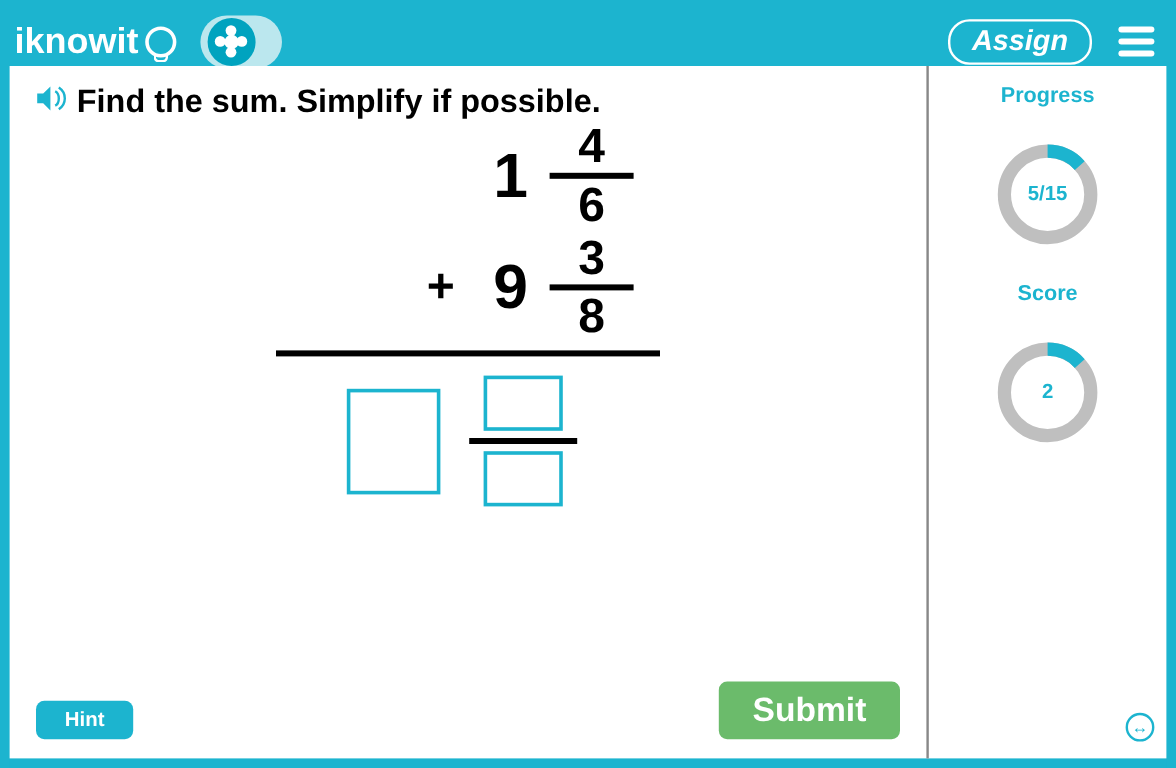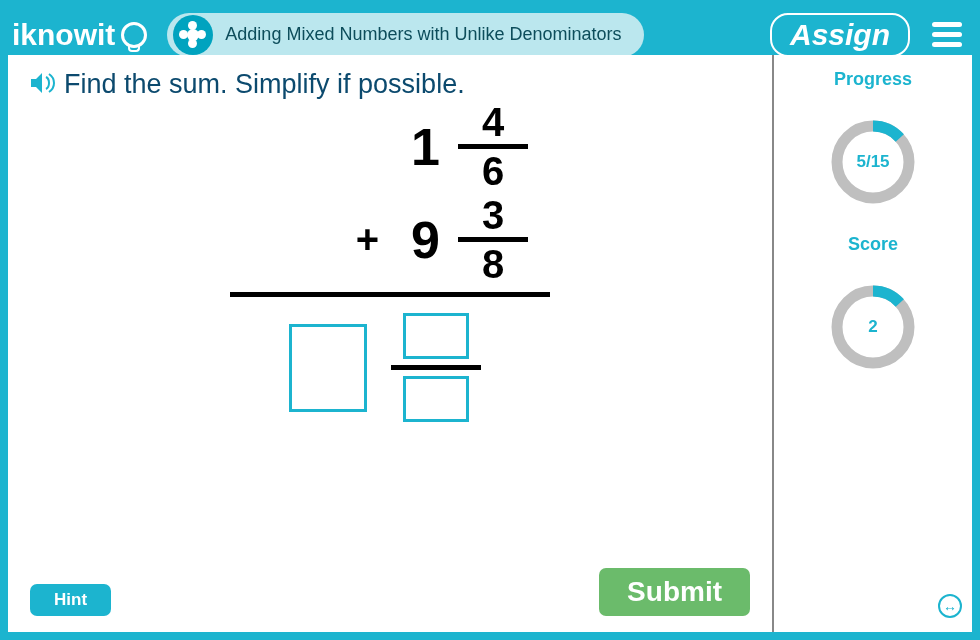--- a/index.html
+++ b/index.html
@@ -43,38 +43,38 @@
 .topic-icon .dot { position: absolute; width: 9px; height: 9px; background: #fff; border-radius: 50%; }
 .topic-icon .d1 { top: 6px; left: 15px; }
 .topic-icon .d2 { top: 15px; left: 6px; }
 .topic-icon .d3 { top: 15px; left: 24px; }
 .topic-icon .d4 { top: 24px; left: 15px; }
 .topic-icon .dc { top: 14px; left: 14px; width: 12px; height: 12px; }
 .topic-title { color: #0d4d5b; font-size: 18px; }
 .header-spacer { flex: 1; }
 .assign-btn {
   border: 2.5px solid #fff; color: #fff; background: transparent;
-  font-size: 30px; font-weight: 700; font-style: italic;
+  font-size: 24px; font-weight: 700; font-style: italic;
   padding: 3px 18px; border-radius: 18px; cursor: pointer;
 }
 .menu-icon { margin-left: 22px; cursor: pointer; }
 .menu-icon div { width: 30px; height: 5px; background: #fff; border-radius: 3px; margin: 5px 0; }
 
 
 .frame {
   position: absolute; top: 55px; left: 0; right: 0; bottom: 0;
   border: 8px solid #1cb4cf; border-top: none; background: #fff;
   display: flex;
 }
 .main { flex: 1; padding: 14px 22px 16px 22px; position: relative; display: flex; flex-direction: column; }
 .side { width: 200px; border-left: 2px solid #888; padding: 14px 10px; display: flex; flex-direction: column; align-items: center; gap: 28px; position: relative; }
 
 .prompt-row { display: flex; align-items: center; gap: 8px; }
 .speaker { color: #1cb4cf; cursor: pointer; }
-.prompt { font-size: 27px; color: #0c4a6e; }
+.prompt { font-size: 27px; color: #000000; font-weight: bold; }
 
 
 .math-area { flex: 1; display: flex; justify-content: center; }
 .math-col { width: 320px; display: flex; flex-direction: column; align-items: stretch; font-weight: 700; }
 .math-row { display: flex; align-items: center; justify-content: flex-end; gap: 18px; padding-right: 22px; }
 .plus { font-size: 40px; margin-right: 14px; }
 .whole { font-size: 52px; font-weight: 800; }
 .frac { display: flex; flex-direction: column; align-items: center; }
 .frac .num, .frac .den { font-size: 40px; line-height: 1; padding: 2px 8px; }
 .frac .bar { width: 70px; height: 5px; background: #000; }
@@ -118,21 +118,20 @@
       <span class="bulb"></span>
     </div>
     <div class="topic-pill">
       <div class="topic-icon">
         <span class="dot d1"></span>
           <span class="dot d2"></span>
           <span class="dot dc"></span>
           <span class="dot d3"></span>
           <span class="dot d4"></span>
       </div>
-      <span class="topic-title">Adding Mixed Numbers with Unlike Denominators</span>
     </div>
     <div class="header-spacer"></div>
     <button class="assign-btn">Assign</button>
     <div class="menu-icon">
         <div></div>
         <div></div>
         <div></div>
       </div>
   </div>
 

